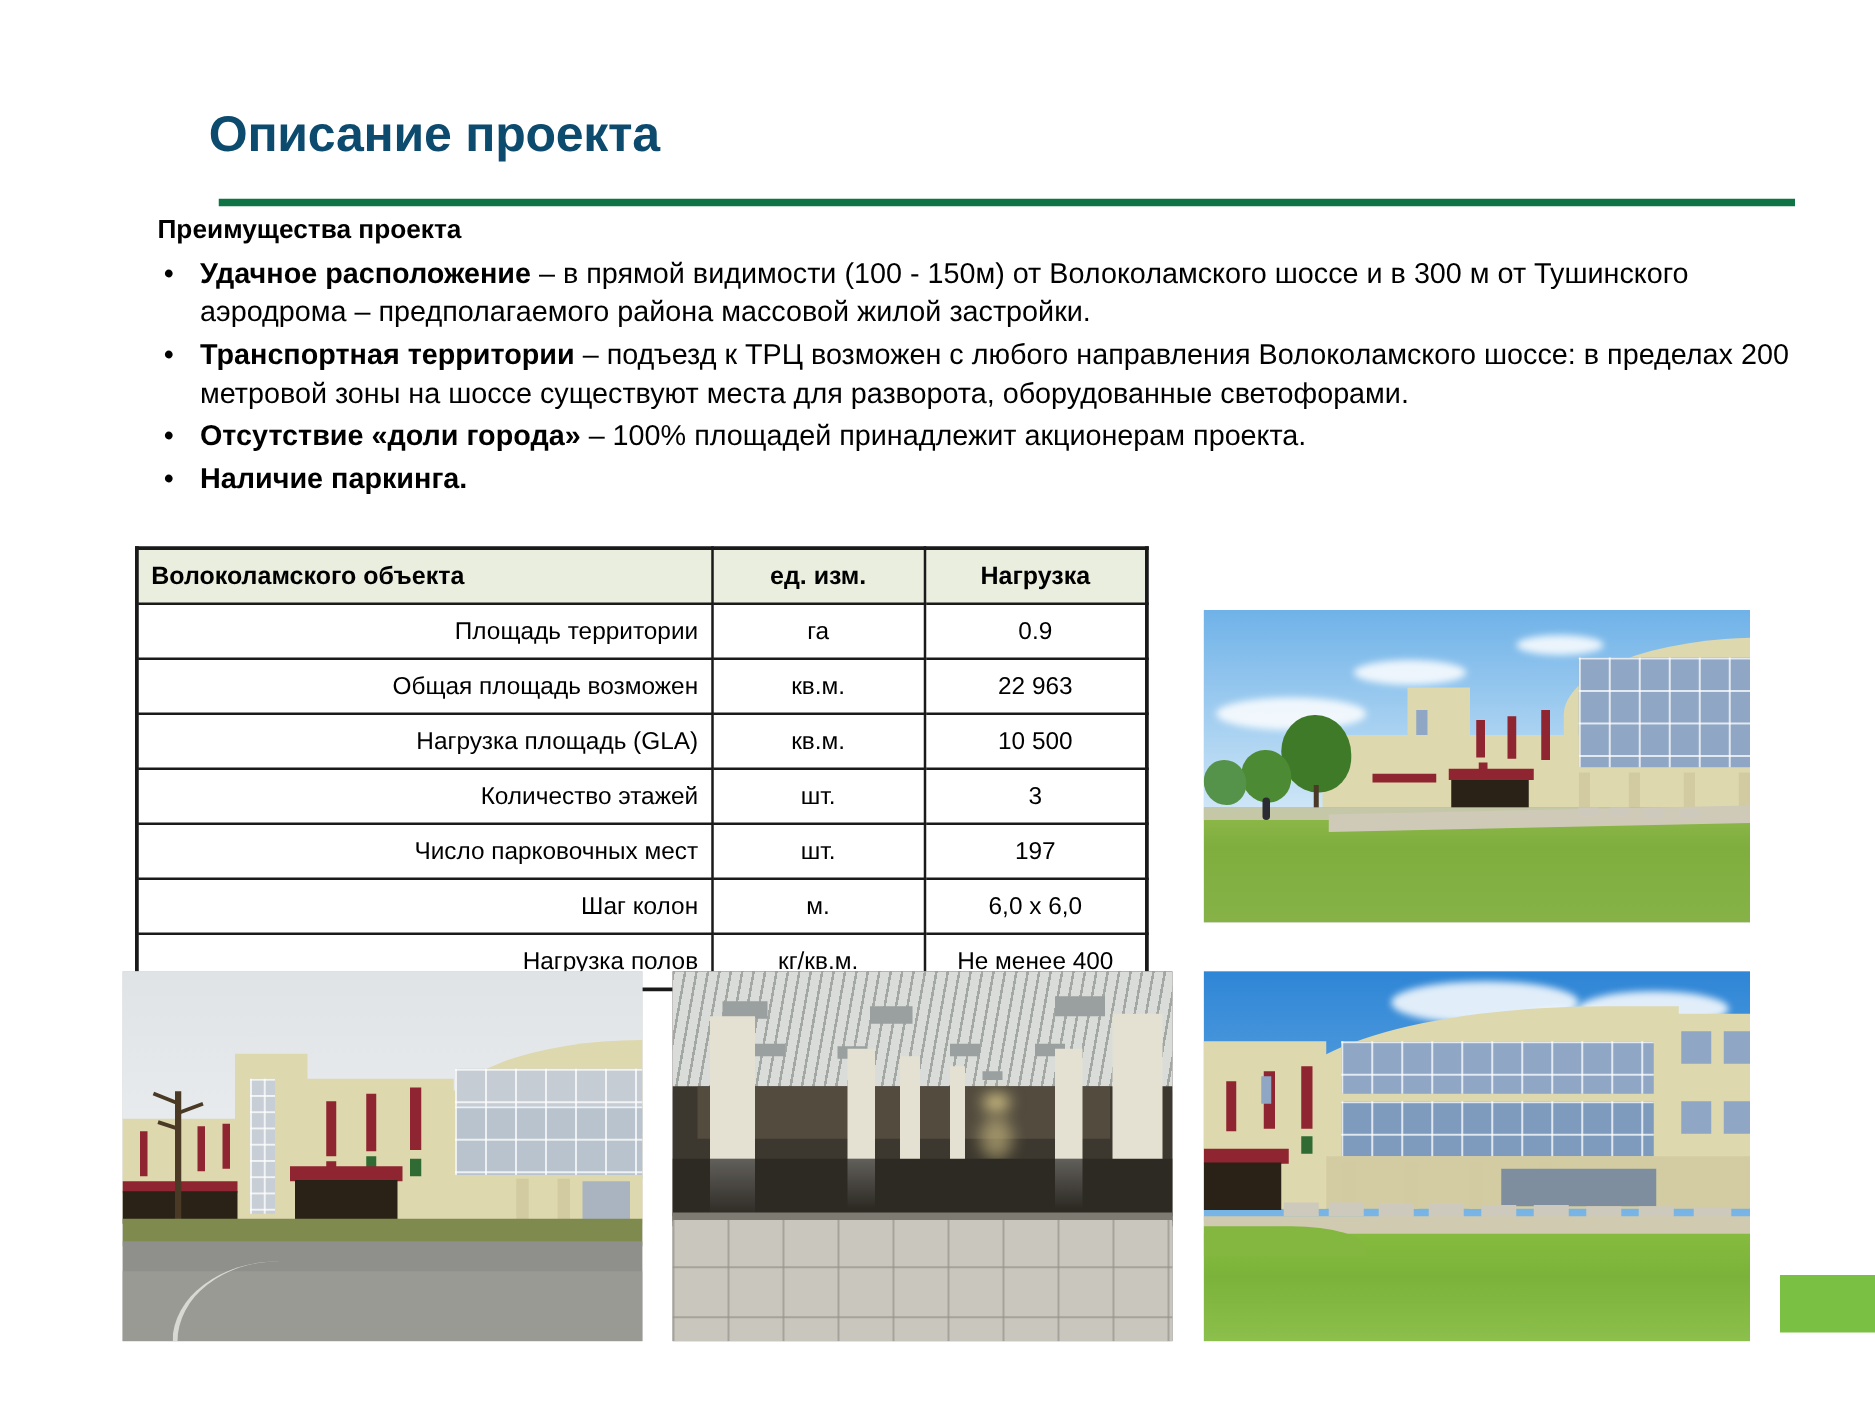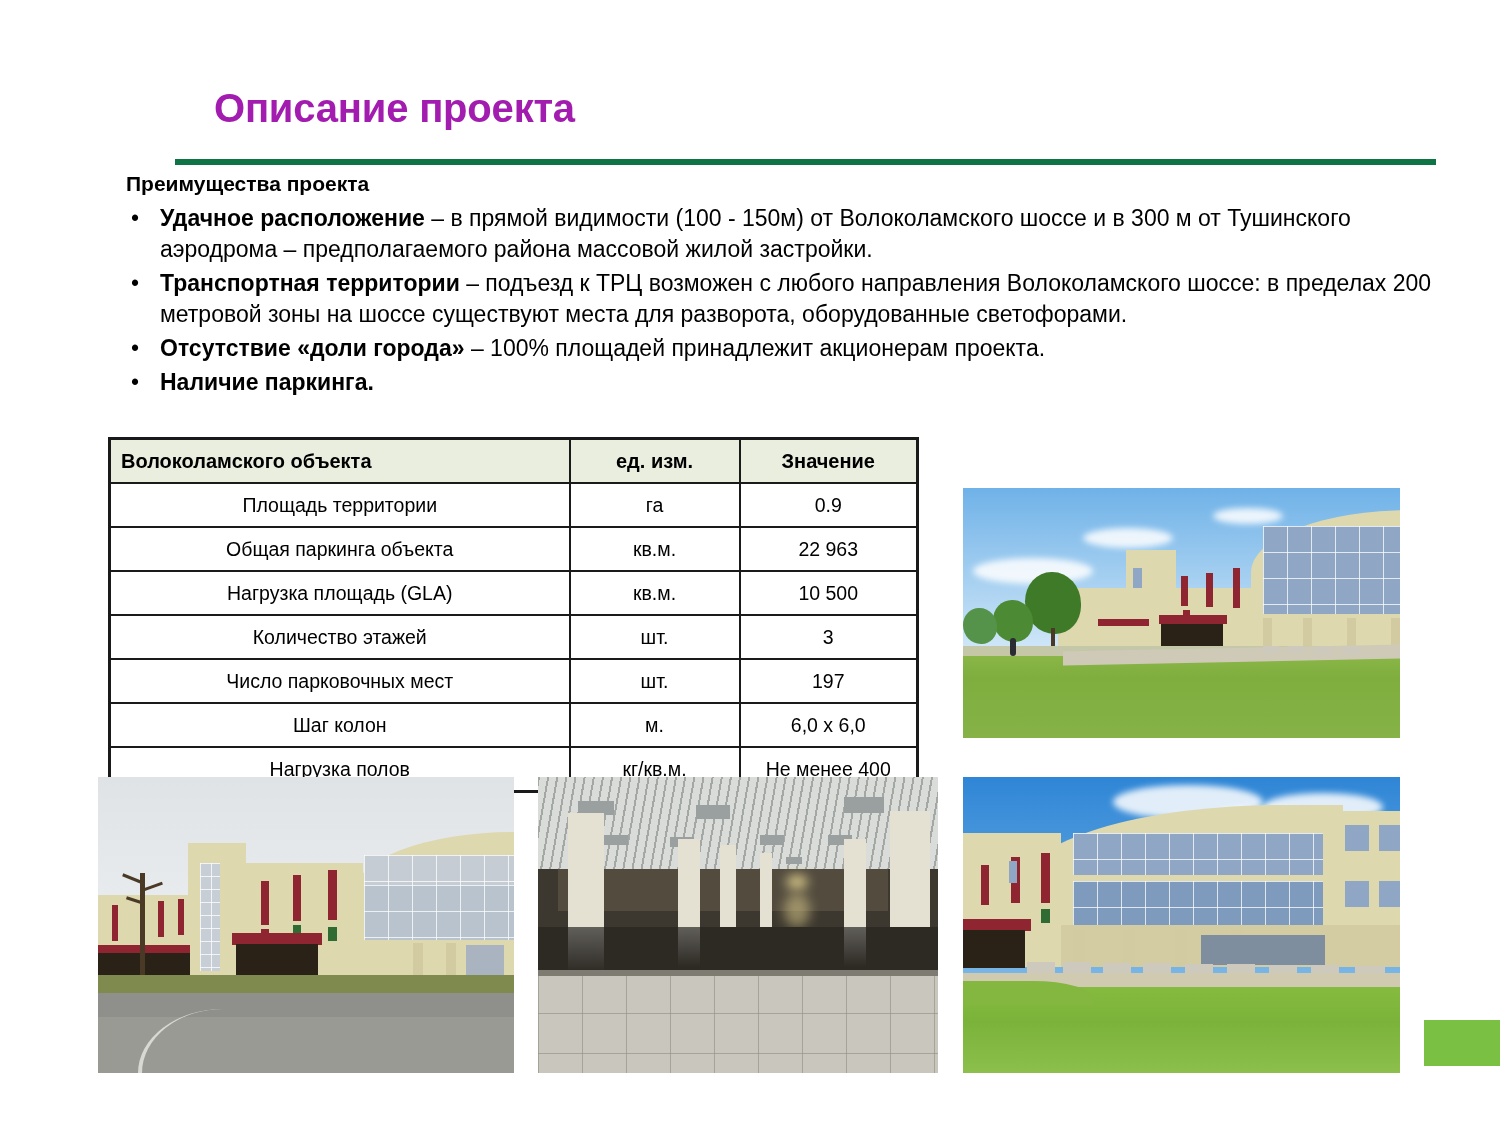--- a/index.html
+++ b/index.html
@@ -2,23 +2,22 @@
 <html><head>
 <meta charset="utf-8">
 <style>
   html,body{margin:0;padding:0;background:#ffffff;}
   body{width:1500px;height:1125px;position:relative;overflow:hidden;
        font-family:"Liberation Sans","DejaVu Sans",sans-serif;color:#000;}
 
   
   .slide-title{
     position:absolute;left:167px;top:86px;
-    font-size:40px;font-weight:bold;color:#a21caf;letter-spacing:-0.2px;
+    font-size:40px;font-weight:bold;color:#0c4a6e;letter-spacing:-0.2px;
     white-space:nowrap;
-    margin-left:47px;
   }
   .title-rule{
     position:absolute;left:175px;top:159px;width:1261px;height:6px;
     background:#0e7345;
   }
 
   
   .subhead{
     position:absolute;left:126px;top:172px;
     font-size:21px;font-weight:bold;
@@ -48,21 +47,21 @@
     border:2px solid #1a1a1a;
     height:42px;
     font-size:19.5px;
     padding:0 10px;
   }
   .spec-table thead th{
     background:#eaeede;font-weight:bold;font-size:20px;
   }
   .spec-table thead th.h1{text-align:left;}
   .spec-table thead th.h2,.spec-table thead th.h3{text-align:center;}
-  .spec-table td.name{text-align:center;}
+  .spec-table td.name{text-align:right;}
   .spec-table td.unit,.spec-table td.value{text-align:center;}
 
   
   .photo{position:absolute;overflow:hidden;background:#cfcfcf;}
   .photo .scene{position:absolute;inset:0;}
 
   
   .sky{position:absolute;left:0;right:0;top:0;}
   .cloud{position:absolute;background:#ffffff;border-radius:50%;filter:blur(3px);opacity:.85;}
   .ground{position:absolute;left:0;right:0;bottom:0;}
@@ -134,31 +133,31 @@
 <table class="spec-table">
   <colgroup>
       <col class="c1">
       <col class="c2">
       <col class="c3">
     </colgroup>
   <thead>
     <tr>
       <th class="h1">Волоколамского объекта</th>
       <th class="h2">ед. изм.</th>
-      <th class="h3">Значение</th>
+      <th class="h3">Нагрузка</th>
     </tr>
   </thead>
   <tbody>
     <tr>
       <td class="name">Площадь территории</td>
       <td class="unit">га</td>
       <td class="value">0.9</td>
     </tr>
     <tr>
-      <td class="name">Общая паркинга объекта</td>
+      <td class="name">Общая площадь возможен</td>
       <td class="unit">кв.м.</td>
       <td class="value">22 963</td>
     </tr>
     <tr>
       <td class="name">Нагрузка площадь (GLA)</td>
       <td class="unit">кв.м.</td>
       <td class="value">10 500</td>
     </tr>
     <tr>
       <td class="name">Количество этажей</td>

